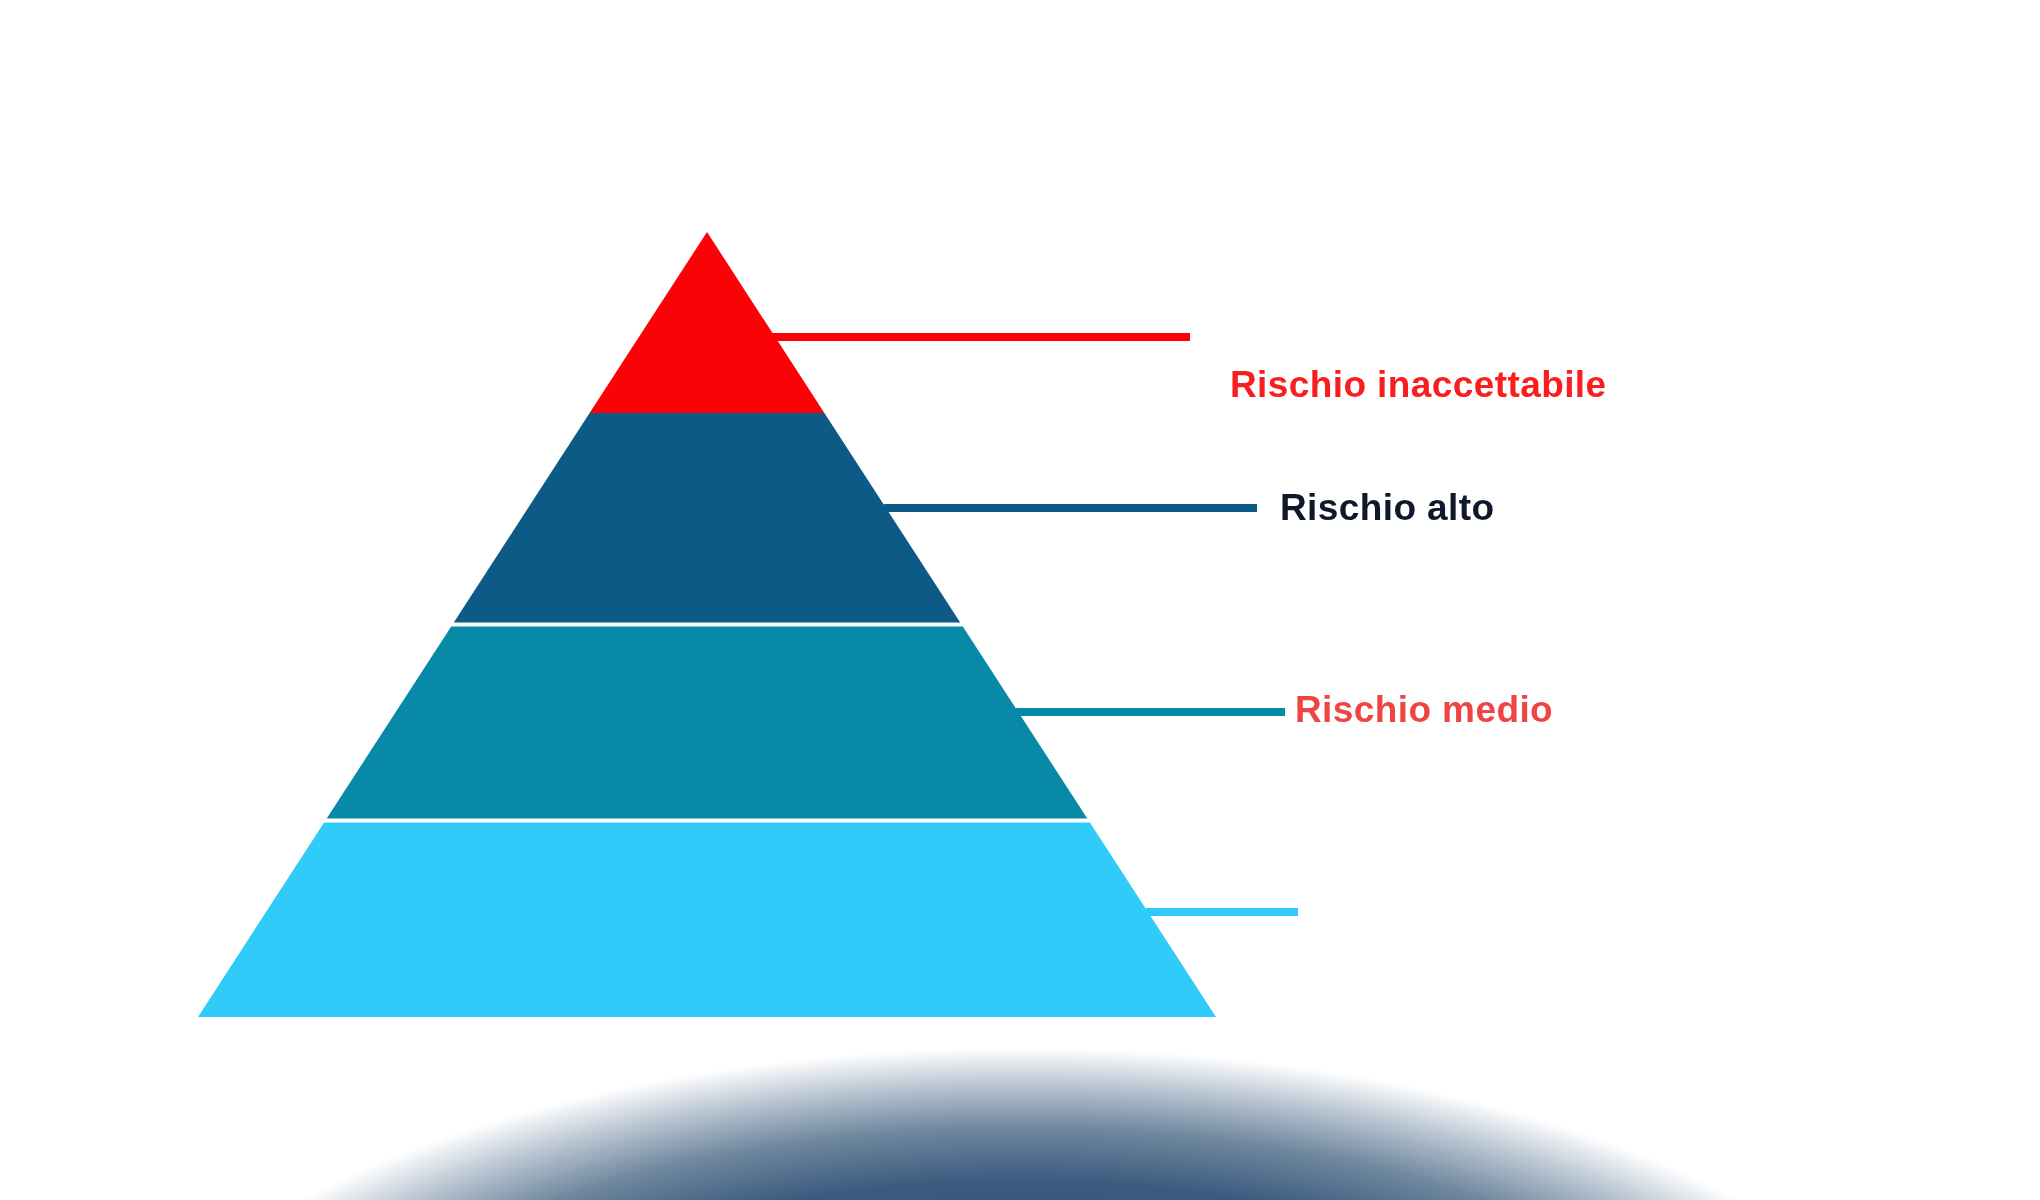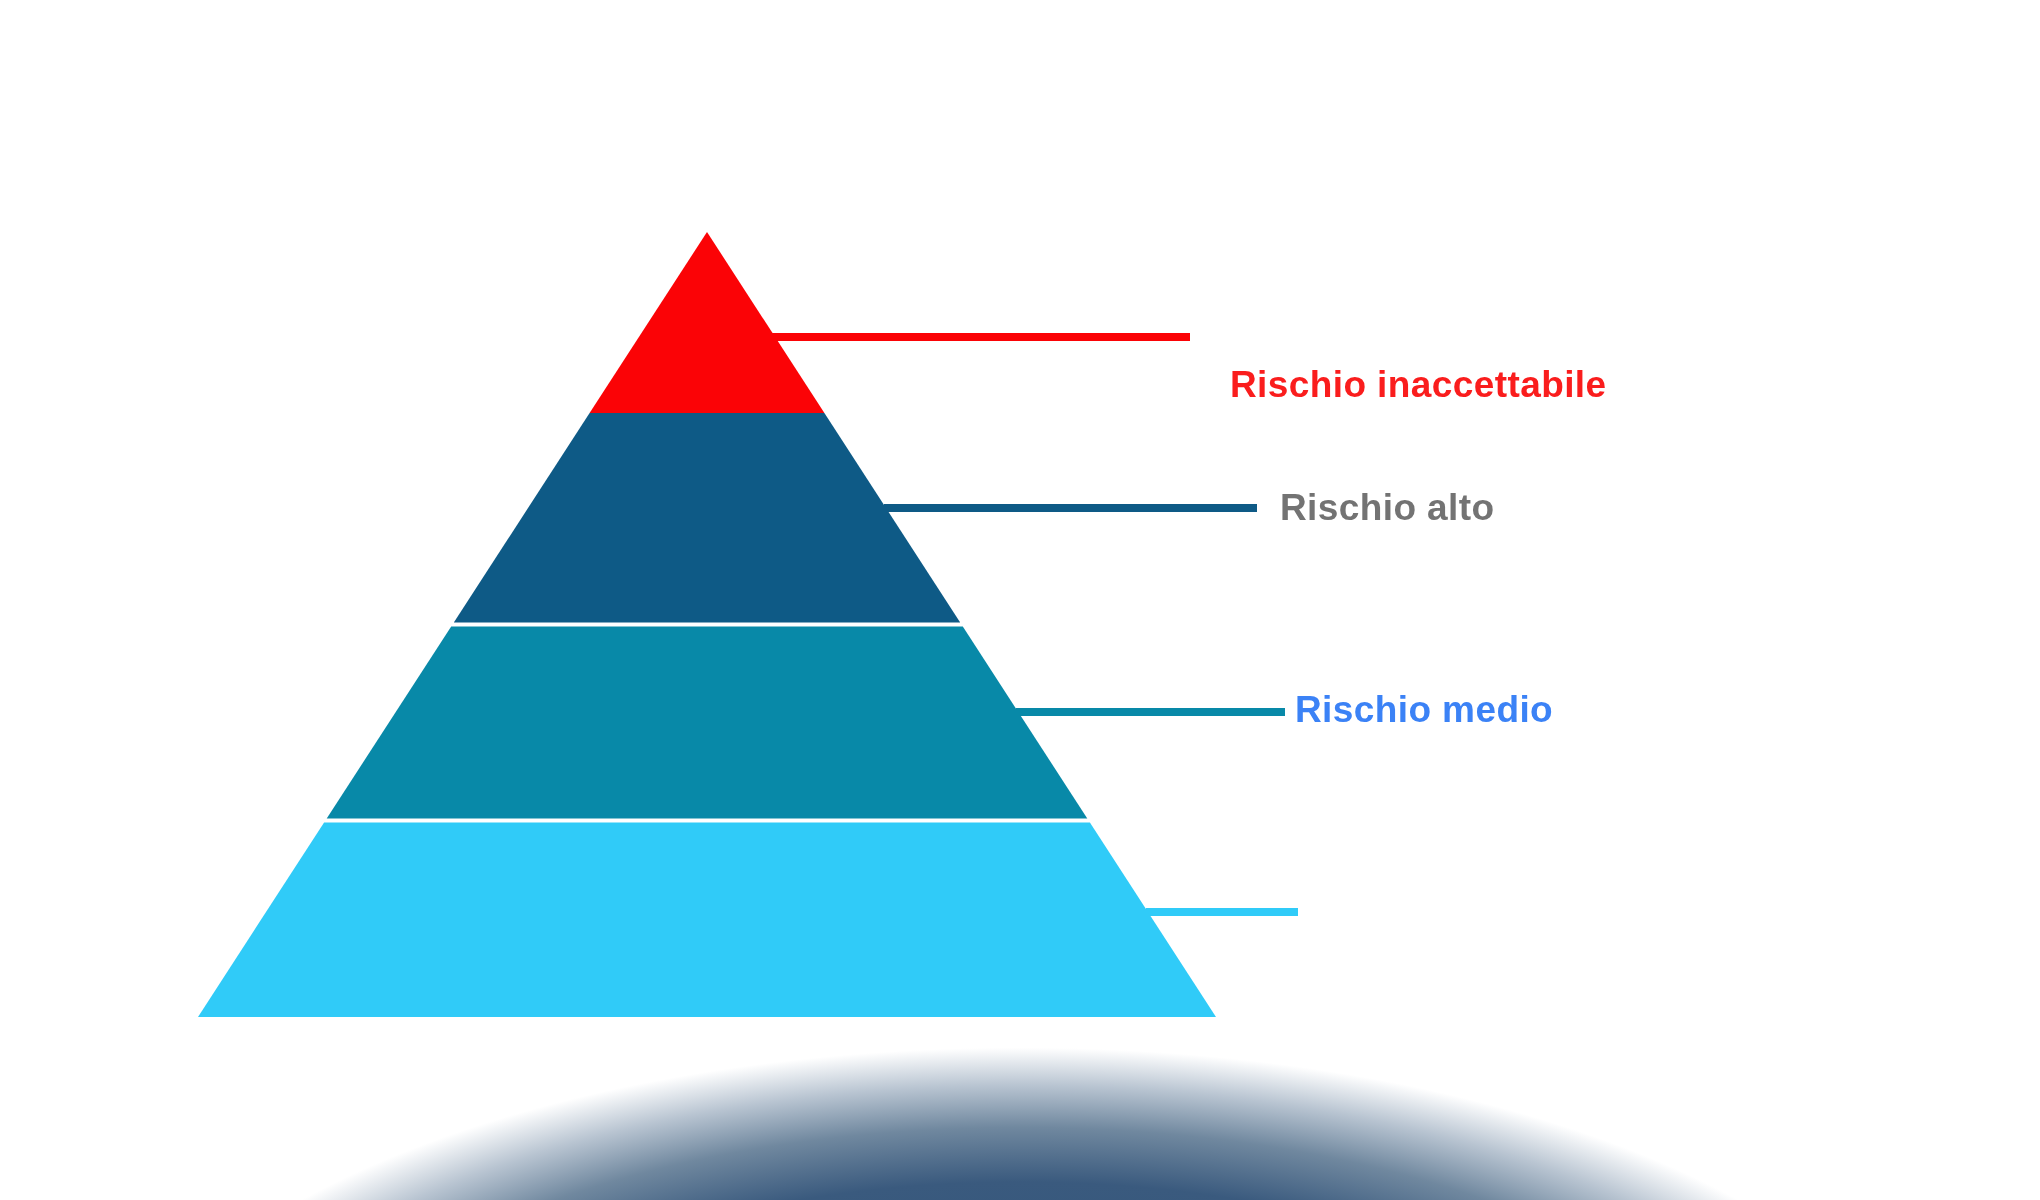--- a/index.html
+++ b/index.html
@@ -70,18 +70,18 @@
     <polygon points="324.1,822.5 1089.9,822.5 1216,1017 198,1017" fill="#30CBF8"></polygon>
 
     <rect x="770" y="333" width="420" height="8" fill="#FB0306"></rect>
     <rect x="884" y="504" width="373" height="8" fill="#0E5A86"></rect>
     <rect x="1016" y="708" width="269" height="8" fill="#0889A8"></rect>
     <rect x="1146" y="908" width="152" height="8" fill="#30CBF8"></rect>
   </svg>
 
   <div class="level-label label-1" style="color: rgb(250, 29, 29);">Rischio inaccettabile</div>
 
-  <div class="level-label label-2" style="color: #737373;">Rischio alto</div>
+  <div class="level-label label-2" style="color: #0f172a;">Rischio alto</div>
 
-  <div class="level-label label-3" style="color: #3b82f6;">Rischio medio</div>
+  <div class="level-label label-3" style="color: #ef4444;">Rischio medio</div>
 
 
 </div>
 
 </body></html>

